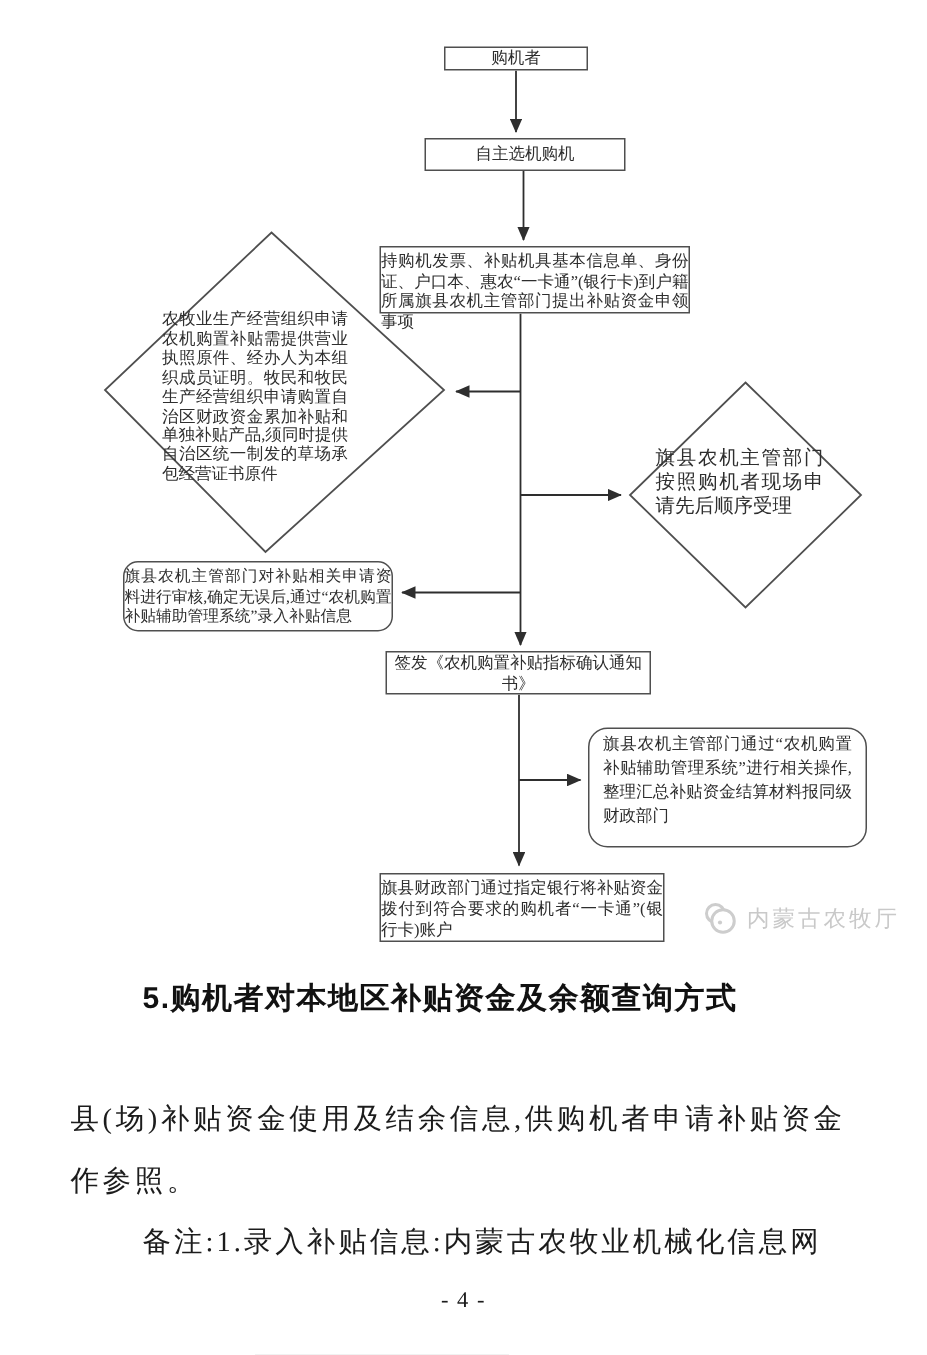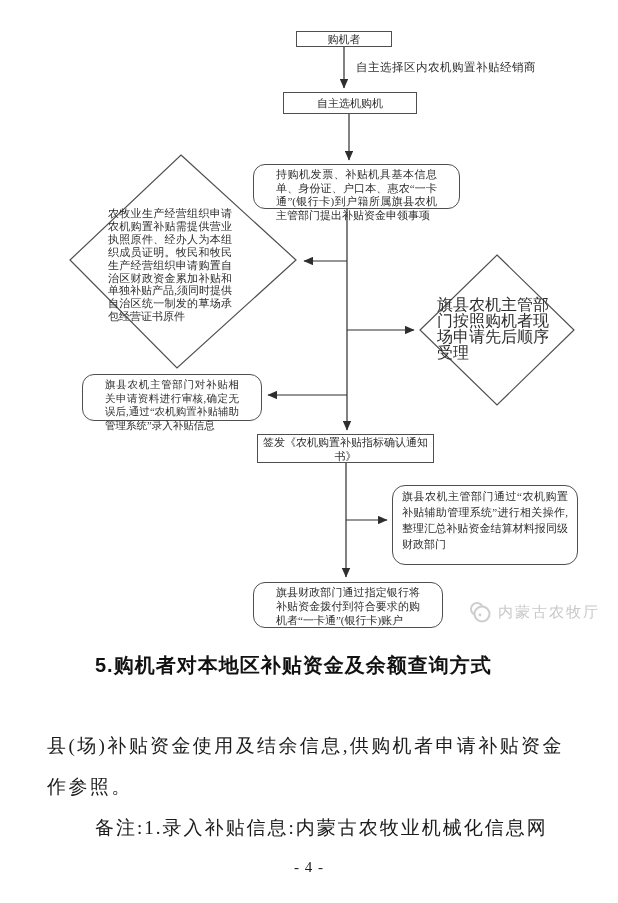--- a/index.html
+++ b/index.html
@@ -7,26 +7,26 @@
     position:relative;width:618px;height:903px;background:#ffffff;
     font-family:"Liberation Serif","DejaVu Serif",serif;color:#2e2e2e;overflow:hidden;
     margin:0 auto;
   }
   .flow-svg{position:absolute;left:0;top:0;width:618px;height:903px;pointer-events:none;}
   .node{
     position:absolute;border:1px solid #4f4f4f;background:#fff;color:#2e2e2e;
     font-size:11px;line-height:14px;box-sizing:border-box;
     display:flex;align-items:center;justify-content:center;text-align:center;
   }
-  .node.multi{display:block;text-align:justify;padding:3px 22px;border-radius:12px;}
+  .node.multi{display:block;text-align:justify;padding:3px 0;}
   .rounded{border-radius:10px;}
   .floating-label{position:absolute;font-size:11.5px;color:#2e2e2e;letter-spacing:0.5px;white-space:nowrap;}
   .dtext{position:absolute;color:#2e2e2e;text-align:justify;}
   .dtext.org{left:108px;top:207px;width:124px;font-size:11px;line-height:12.9px;}
-  .dtext.accept{left:437px;top:297px;width:112px;font-size:16px;line-height:16px;}
+  .dtext.accept{left:437px;top:297px;width:112px;font-size:13px;line-height:16px;}
   .watermark{position:absolute;left:468px;top:600px;display:flex;align-items:center;color:#c9c9c9;}
   .watermark .wm-text{font-size:15px;letter-spacing:2px;margin-left:6px;color:#c9c9c9;}
   .doc-heading{position:absolute;left:95px;top:652px;font-size:20px;font-weight:bold;color:#111;
     font-family:"Liberation Sans","DejaVu Sans",sans-serif;letter-spacing:1px;white-space:nowrap;}
   .doc-line{position:absolute;font-size:19px;color:#1c1c1c;letter-spacing:2.4px;white-space:nowrap;}
   .doc-line.l1{left:93px;top:692px;letter-spacing:1.6px;}
   .doc-line.l2{left:47px;top:733px;}
   .doc-line.l3{left:47px;top:774px;}
   .doc-line.l4{left:95px;top:815px;letter-spacing:2px;}
   .page-number{position:absolute;left:0;top:859px;width:618px;text-align:center;
@@ -60,21 +60,20 @@
 
     <line x1="346" y1="520" x2="387" y2="520" stroke="#2e2e2e" stroke-width="1.2" marker-end="url(#arr)"></line>
 
     <polygon points="181,155 296,260 177,368 70,260" fill="#ffffff" stroke="#4f4f4f" stroke-width="1.2"></polygon>
 
     <polygon points="497,255 574,330 497,405 420,330" fill="#ffffff" stroke="#4f4f4f" stroke-width="1.2"></polygon>
   </svg>
 
   <div class="node" style="left:296px;top:31px;width:96px;height:16px;">购机者</div>
 
-  <div class="floating-label" style="left:356px;top:60px;">自主选择区内农机购置补贴经销商</div>
 
   <div class="node" style="left:283px;top:92px;width:134px;height:22px;">自主选机购机</div>
 
   <div class="node multi" style="left:253px;top:164px;width:207px;height:45px;line-height:13.5px;">持购机发票、补贴机具基本信息单、身份证、户口本、惠农“一卡通”(银行卡)到户籍所属旗县农机主管部门提出补贴资金申领事项</div>
 
   <div class="dtext org">农牧业生产经营组织申请农机购置补贴需提供营业执照原件、经办人为本组织成员证明。牧民和牧民生产经营组织申请购置自治区财政资金累加补贴和单独补贴产品,须同时提供自治区统一制发的草场承包经营证书原件</div>
 
   <div class="dtext accept">旗县农机主管部门按照购机者现场申请先后顺序受理</div>
 
   <div class="node multi rounded" style="left:82px;top:374px;width:180px;height:47px;line-height:13.5px;font-size:10.5px;">旗县农机主管部门对补贴相关申请资料进行审核,确定无误后,通过“农机购置补贴辅助管理系统”录入补贴信息</div>

